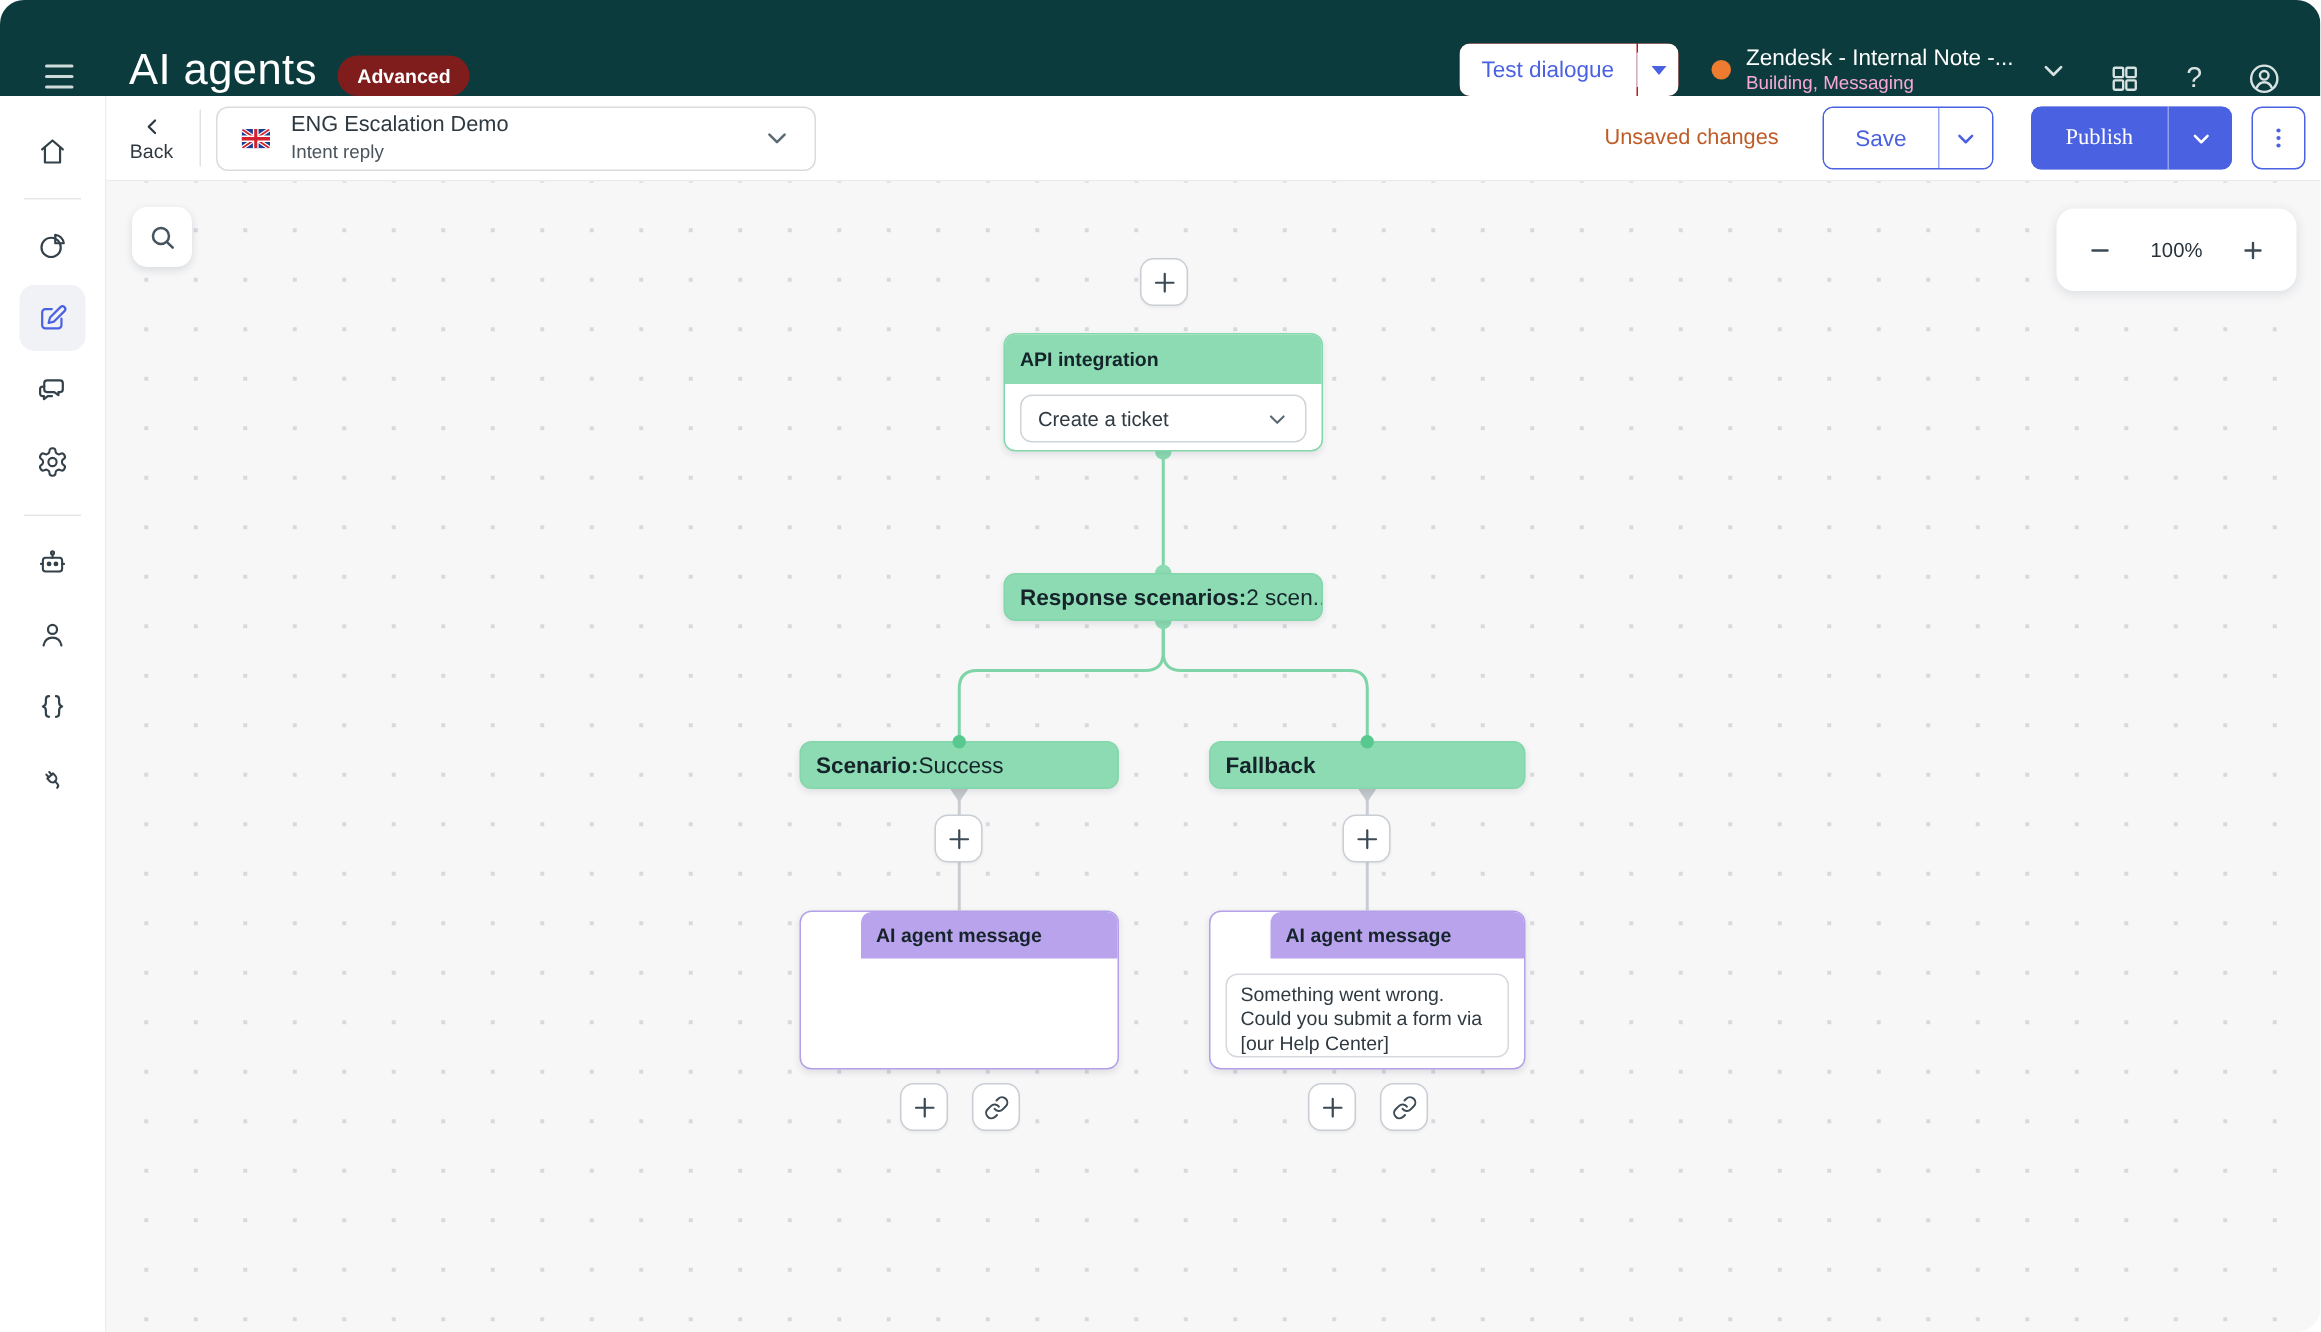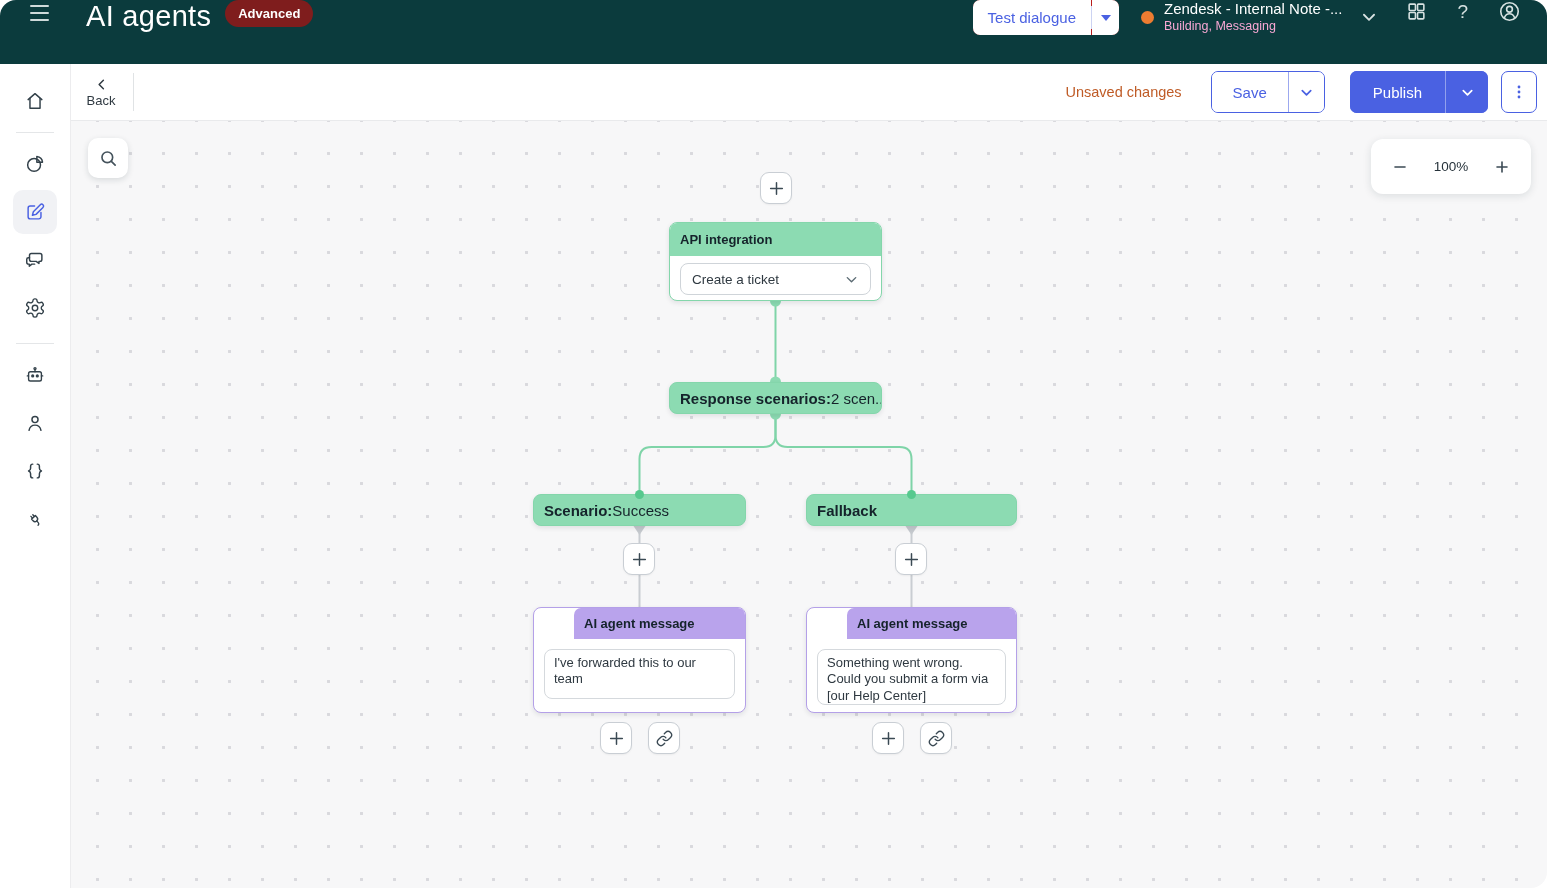--- a/index.html
+++ b/index.html
@@ -2,21 +2,21 @@
 <html><head>
 <meta charset="utf-8">
 <style>
   * { margin:0; padding:0; box-sizing:border-box; }
   html,body { background:#ffffff; }
   body { font-family:"Liberation Sans","DejaVu Sans",sans-serif; color:#2f3941; }
 
   .window { width:1547px; height:888px; border-radius:16px; overflow:hidden; position:relative; background:#fff; }
 
   
-  .topbar { height:64px; background:#0b3b3d; display:flex; align-items:flex-start; padding:0 26px 0 30px; }
+  .topbar { height:64px; background:#0b3b3d; display:flex; align-items:flex-end; padding:10px 26px 0 30px; }
   .hamburger { width:26px; height:26px; display:flex; flex-direction:column; justify-content:center; gap:5px; cursor:pointer; background:none; border:none; }
   .hamburger span { display:block; width:19px; height:2px; background:#cfdada; border-radius:1px; }
   .app-title { color:#fff; font-size:29px; font-weight:500; letter-spacing:.3px; margin-left:30px; }
   .badge { margin-left:14px; background:#7f1d1d; color:#fff; font-size:13px; font-weight:700; padding:6px 13px; border-radius:15px; }
   .topbar .spacer { flex:1; }
   .split-btn-light { display:flex; background:#b91c1c; border-radius:7px; overflow:hidden; height:35px; align-items:stretch; }
   .split-btn-light .main { border:none; background:#fff; color:#4a61e2; font-size:15px; padding:0 15px; cursor:pointer; font-family:inherit; }
   .split-btn-light .sep { width:1px; background:#ccd3f2; margin:6px 0; }
   .split-btn-light .caret { border:none; background:#fff; width:27px; display:flex; align-items:center; justify-content:center; cursor:pointer; }
   .caret-tri { width:0; height:0; border-left:5px solid transparent; border-right:5px solid transparent; border-top:6px solid #4a61e2; }
@@ -51,21 +51,21 @@
   .flow-title { font-size:14.5px; color:#2f3941; }
   .flow-sub { font-size:12.5px; color:#49545c; }
   .flow-chevron { margin-left:auto; color:#5a6a72; display:flex; }
   .toolbar .spacer { flex:1; }
   .unsaved { color:#bf5b26; font-size:14.5px; margin-right:29px; }
   .split-btn-outline { display:flex; height:42px; border:1px solid #4a61e2; border-radius:7px; overflow:hidden; background:#fff; }
   .split-btn-outline .main { background:#fff; border:none; color:#4a61e2; font-size:15px; padding:0 21px; cursor:pointer; font-family:inherit; }
   .split-btn-outline .sep { width:1px; background:#4a61e2; opacity:.55; }
   .split-btn-outline .caret { background:#fff; border:none; width:35px; color:#4a61e2; display:flex; align-items:center; justify-content:center; cursor:pointer; }
   .split-btn-primary { display:flex; height:42px; border-radius:7px; overflow:hidden; background:#4a61e2; margin-left:25px; }
-  .split-btn-primary .main { background:#4a61e2; border:none; color:#fff; font-size:15px; padding:0 23px; cursor:pointer; font-family:Liberation Sans, sans-serif; }
+  .split-btn-primary .main { background:#4a61e2; border:none; color:#fff; font-size:15px; padding:0 23px; cursor:pointer; font-family:Liberation Serif, serif; }
   .split-btn-primary .sep { width:1px; background:rgba(255,255,255,.4); }
   .split-btn-primary .caret { background:#4a61e2; border:none; width:42px; color:#fff; display:flex; align-items:center; justify-content:center; cursor:pointer; }
   .kebab-btn { width:36px; height:42px; border:1px solid #4a61e2; border-radius:7px; background:#fff; color:#4a61e2; margin-left:13px; cursor:pointer; display:flex; align-items:center; justify-content:center; }
 
   
   .canvas { position:relative; flex:1; background:#f7f7f8;
     background-image:radial-gradient(circle, #d9d9dd 1.4px, transparent 1.6px);
     background-size:33px 33px; background-position:10px 16px; overflow:hidden; }
   .connectors { position:absolute; inset:0; width:100%; height:100%; }
 
@@ -240,20 +240,40 @@
     <div class="rightcol">
 
       <div class="toolbar">
         <button class="back-btn">
           <svg width="15" height="15" viewBox="0 0 16 16" fill="none" stroke="currentColor" stroke-width="1.6" stroke-linecap="round" stroke-linejoin="round">
               <path d="M10 3.5L5.5 8l4.5 4.5"></path>
             </svg>
           <span class="back-label">Back</span>
         </button>
         <div class="tb-divider"></div>
+        <button class="flow-select">
+          <span class="flag">
+            <svg width="19" height="13" viewBox="0 0 60 36" preserveAspectRatio="none">
+                <rect width="60" height="36" fill="#1c3f94"></rect>
+                <path d="M0,0 60,36 M60,0 0,36" stroke="#fff" stroke-width="8"></path>
+                <path d="M0,0 60,36 M60,0 0,36" stroke="#d5202f" stroke-width="3.5"></path>
+                <path d="M30,0 V36 M0,18 H60" stroke="#fff" stroke-width="12"></path>
+                <path d="M30,0 V36 M0,18 H60" stroke="#d5202f" stroke-width="6.5"></path>
+              </svg>
+          </span>
+          <span class="flow-texts">
+            <div class="flow-title">ENG Escalation Demo</div>
+            <div class="flow-sub">Intent reply</div>
+          </span>
+          <span class="flow-chevron">
+            <svg width="18" height="18" viewBox="0 0 16 16" fill="none" stroke="currentColor" stroke-width="1.5" stroke-linecap="round" stroke-linejoin="round">
+                <path d="M3.5 6l4.5 4.5L12.5 6"></path>
+              </svg>
+          </span>
+        </button>
         <div class="spacer"></div>
         <span class="unsaved">Unsaved changes</span>
         <div class="split-btn-outline">
           <button class="main">Save</button>
           <div class="sep"></div>
           <button class="caret">
             <svg width="15" height="15" viewBox="0 0 16 16" fill="none" stroke="currentColor" stroke-width="1.8" stroke-linecap="round" stroke-linejoin="round">
                 <path d="M3.5 6l4.5 4.5L12.5 6"></path>
               </svg>
           </button>
@@ -357,21 +377,20 @@
         <button class="icon-btn plus-mid-r">
           <svg width="17" height="17" viewBox="0 0 16 16" stroke="currentColor" stroke-width="1.4" stroke-linecap="round">
               <path d="M8 2.5v11M2.5 8h11"></path>
             </svg>
         </button>
 
         <div class="node card-purple agent-left">
           <div class="node-head">
             <span class="node-title">AI agent message</span>
           </div>
-          <div class="msg-box">I've forwarded this to our team</div>
         </div>
 
         <div class="node card-purple agent-right">
           <div class="node-head">
             <span class="node-title">AI agent message</span>
           </div>
           <div class="msg-box">Something went wrong. Could you submit a form via [our Help Center]
 (https://...</div>
         </div>
 

